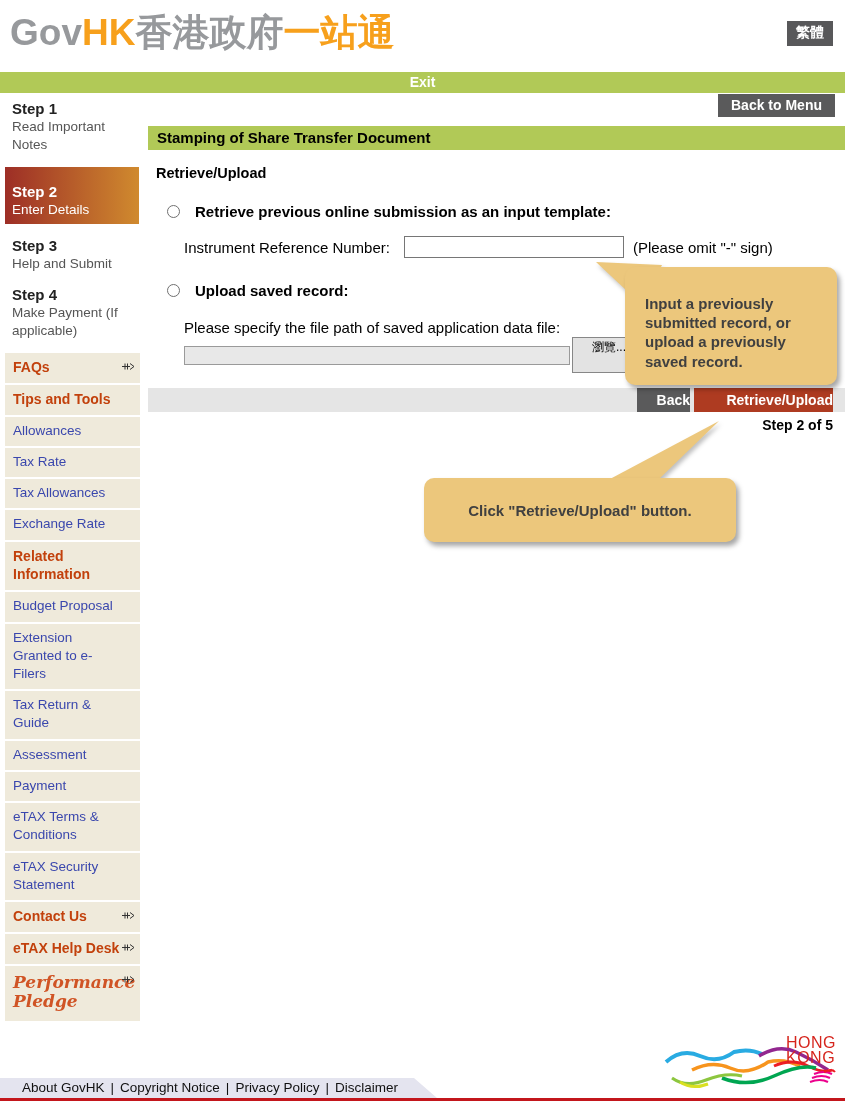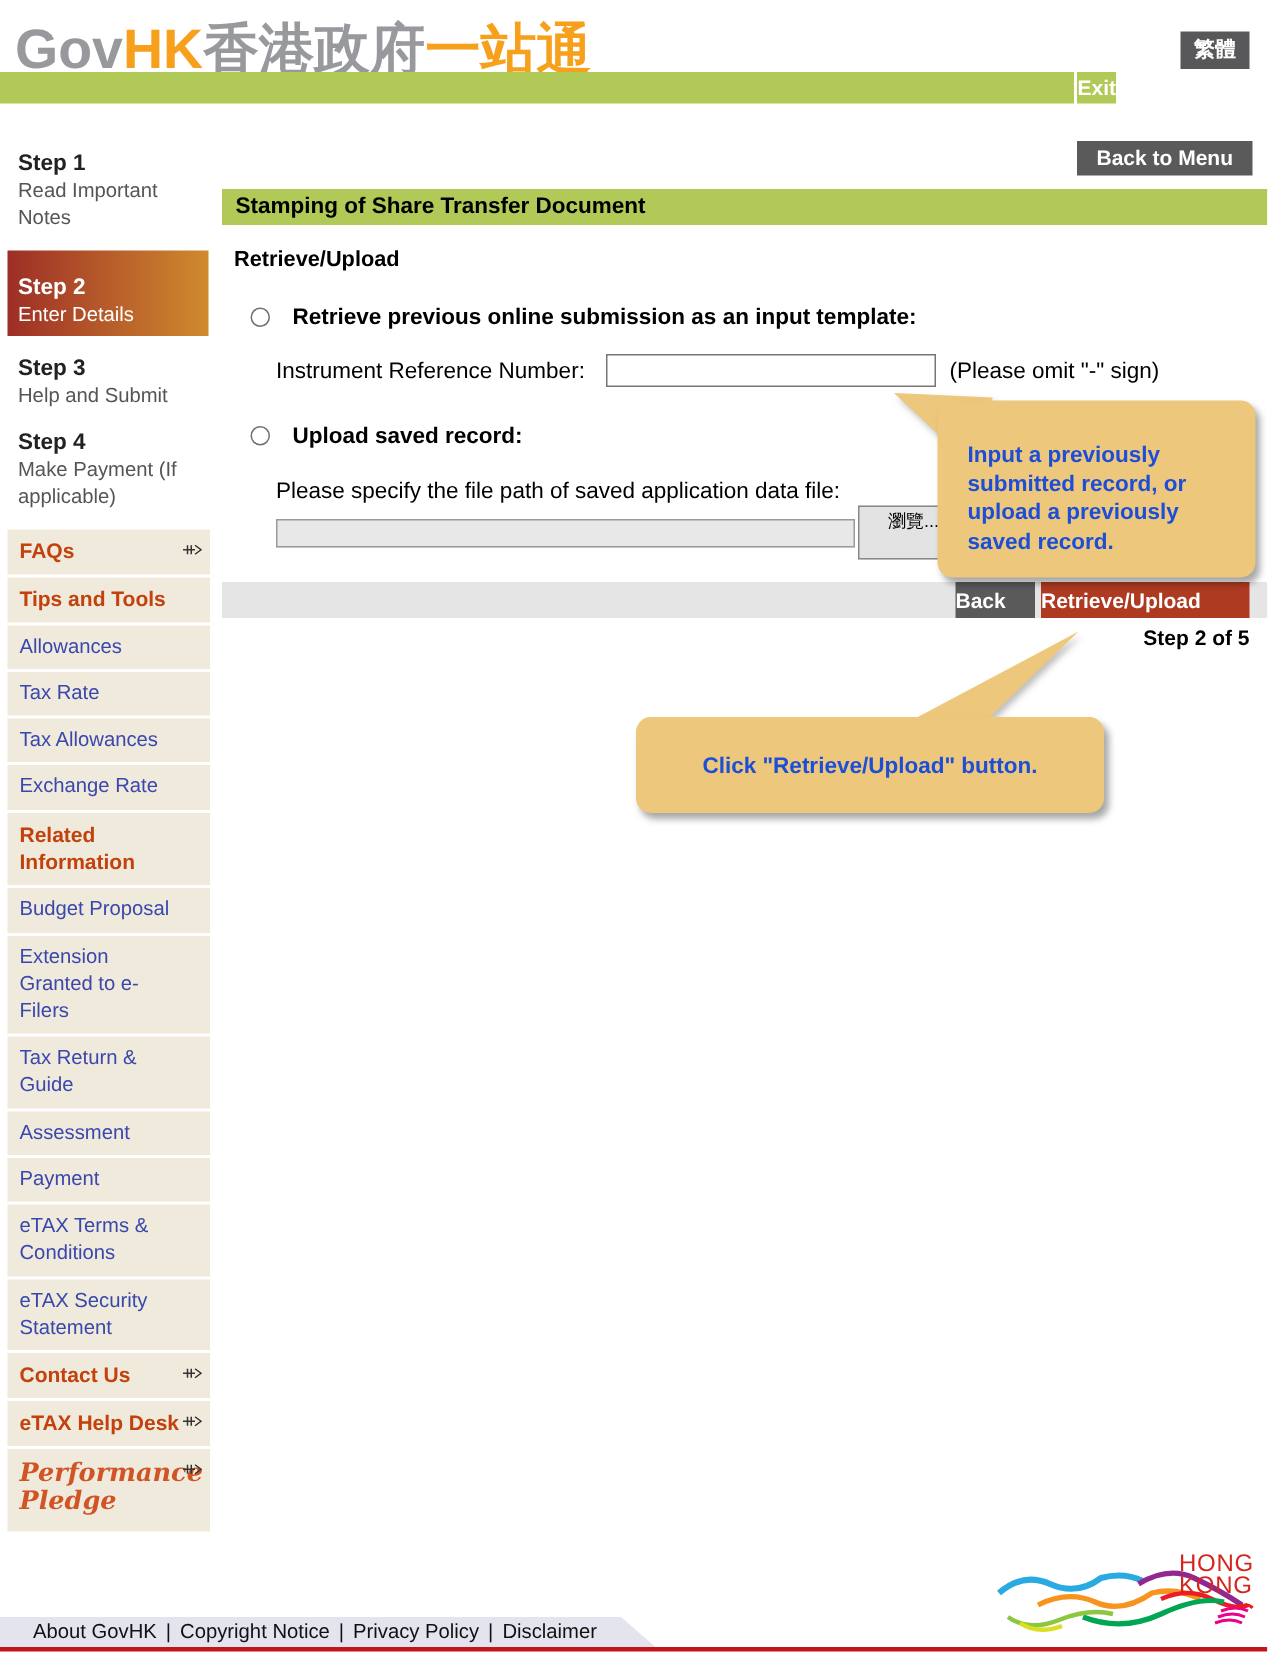--- a/index.html
+++ b/index.html
@@ -5,21 +5,21 @@
   * { margin:0; padding:0; box-sizing:border-box; }
   body { font-family:"Liberation Sans","DejaVu Sans",sans-serif; background:#fff; }
   .page { position:relative; width:845px; height:1105px; background:#fff; overflow:hidden; }
 
   
   .logo { position:absolute; left:10px; top:8px; font-size:37px; font-weight:bold; letter-spacing:0; white-space:nowrap; }
   .logo .gray { color:#97999c; }
   .logo .orange { color:#f7a01c; }
   .lang-btn { position:absolute; right:12px; top:21px; background:#58585a; color:#fff; font-size:14px; font-weight:bold; padding:3px 9px 4px; cursor:pointer; }
 
-  .greenbar { position:absolute; left:0; top:48px; width:744px; height:21px; display:flex; }
+  .greenbar { position:absolute; left:0; top:72px; width:845px; height:21px; display:flex;flex-direction:column; }
   .greenbar .seg1 { width:780px; background:#b1c957; }
   .greenbar .gap  { width:3px; background:#fff; }
   .greenbar .seg2 { flex:1; background:#b1c957; color:#fff; font-size:14px; font-weight:bold; text-align:center; line-height:21px; cursor:pointer; }
 
   
   .sidebar { position:absolute; left:0; top:81px; width:148px; }
   .steps { padding:19px 0 0 12px; }
   .step { margin-bottom:13px; }
   .step-title { font-size:15px; font-weight:bold; color:#222; margin-bottom:1px; }
   .step-desc { font-size:13.5px; color:#555; line-height:1.32; padding-right:4px; }
@@ -28,39 +28,39 @@
 
   .menu { margin-top:6px; padding-left:5px; width:140px; }
   .menu-item { position:relative; background:#efeadb; margin-bottom:2px; padding:5px 16px 6px 8px; font-size:13.5px; line-height:1.35; cursor:pointer; }
   .menu-item.head { font-weight:bold; font-size:14px; color:#c2410c; }
   .menu-item.link { color:#3a47ad; }
   .menu-item.pledge { font-family:"DejaVu Serif",serif; font-style:italic; font-weight:bold; color:#d05425; font-size:17px; line-height:1.15; padding-top:7px; padding-bottom:9px; }
   .mv-icon { position:absolute; right:5px; top:9px; }
 
   
   .main { position:absolute; left:148px; top:81px; width:697px; height:470px; }
-  .btn { color:#fff; font-weight:bold; font-size:14px; text-align:left; cursor:pointer; }
+  .btn { color:#fff; font-weight:bold; font-size:14px; text-align:right; cursor:pointer; }
   .back-menu-btn { position:absolute; right:10px; top:13px; background:#5a5a5b; padding:3px 13px 4px; }
   .title-bar { position:absolute; left:0; top:45px; width:697px; height:24px; background:#b1c957; font-size:15px; font-weight:bold; color:#000; line-height:24px; padding-left:9px; }
   .section-heading { position:absolute; left:8px; top:84px; font-size:14.5px; font-weight:bold; color:#000; }
   .radio-row { position:absolute; left:19px; display:flex; align-items:flex-start; }
   .radio { width:13px; height:13px; border:1px solid #707070; border-radius:50%; background:#fff; margin-top:2px; cursor:pointer; flex:none; }
   .radio-label { font-size:15px; font-weight:bold; color:#000; margin-left:15px; }
   .irn-row { position:absolute; left:36px; top:155px; display:flex; align-items:center; font-size:15px; color:#000; }
   .irn-input { width:220px; height:22px; border:1px solid #767676; background:#fff; margin:0 9px 0 14px; }
   .file-label { position:absolute; left:36px; top:238px; font-size:15px; color:#000; }
   .file-row { position:absolute; left:36px; top:256px; display:flex; align-items:center; }
   .file-field { width:386px; height:19px; background:#e8e8e8; border:1px solid #9a9a9a; }
   .browse-btn { width:55px; height:36px; margin-left:2px; background:#e3e3e3; border:1px solid #878787; font-size:12px; color:#000; text-align:right; line-height:19px; cursor:pointer; }
   .action-bar { position:absolute; left:0; top:307px; width:697px; height:24px; background:#e5e5e5; }
   .back-btn { position:absolute; left:489px; top:307px; width:53px; height:24px; line-height:24px; background:#5a5a5b; }
   .ru-btn { position:absolute; left:546px; top:307px; width:139px; height:24px; line-height:24px; background:#ae3b21; }
   .step-indicator { position:absolute; right:12px; top:336px; font-size:14px; font-weight:bold; color:#000; }
 
-  .callout { position:absolute; background:#ecc77c; border-radius:10px; box-shadow:3px 4px 5px rgba(0,0,0,0.35); font-size:15px; font-weight:bold; color:#1d4ed8; z-index:5; }
+  .callout { position:absolute; background:#ecc77c; border-radius:10px; box-shadow:3px 4px 5px rgba(0,0,0,0.35); font-size:15px; font-weight:bold; color:#404040; z-index:5; }
   .callout1 { left:477px; top:186px; width:212px; height:118px; padding:27px 12px 0 20px; line-height:1.28; }
   .callout2 { left:276px; top:397px; width:312px; height:64px; display:flex; align-items:center; justify-content:center; }
   .tail { position:absolute; z-index:4; filter:drop-shadow(2px 3px 2px rgba(0,0,0,0.25)); }
 
   
   .brand-logo { position:absolute; left:664px; top:1036px; width:172px; height:58px; }
   .brand-text { position:absolute; right:0; top:0; color:#d6251d; font-weight:normal; font-size:16px; line-height:0.92; letter-spacing:0.5px; text-align:left; }
   .footer-strip { position:absolute; left:0; top:1078px; width:437px; height:20px; background:#e4e4ef; clip-path:polygon(0 0,414px 0,437px 20px,0 20px); font-size:13.5px; color:#111; line-height:20px; padding-left:22px; }
   .footer-strip span { cursor:pointer; }
   .footer-strip .sep { margin:0 6px; cursor:default; }

